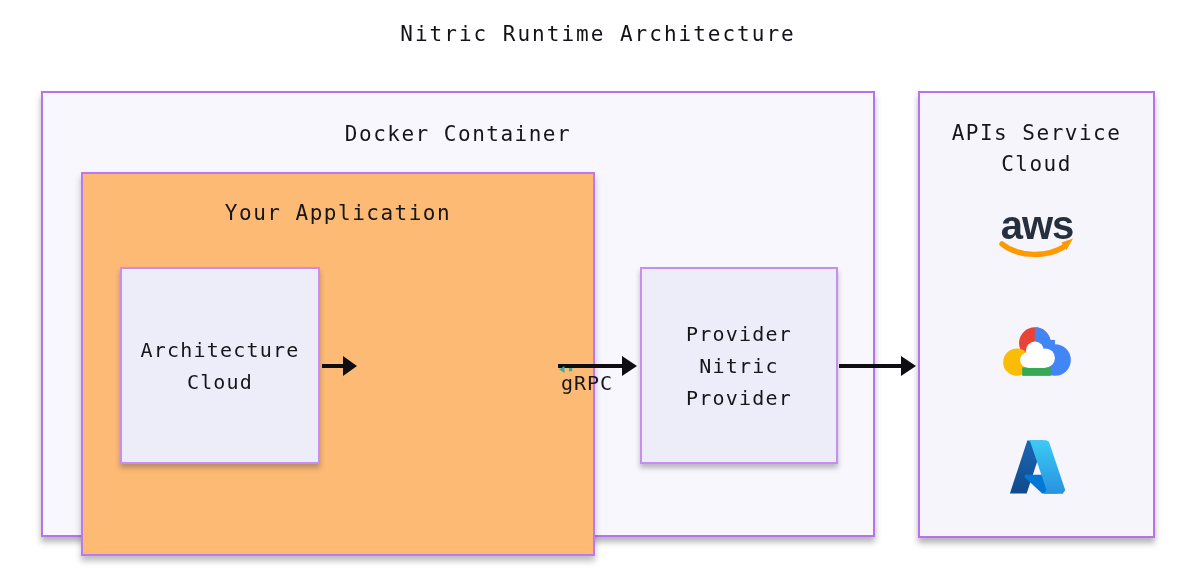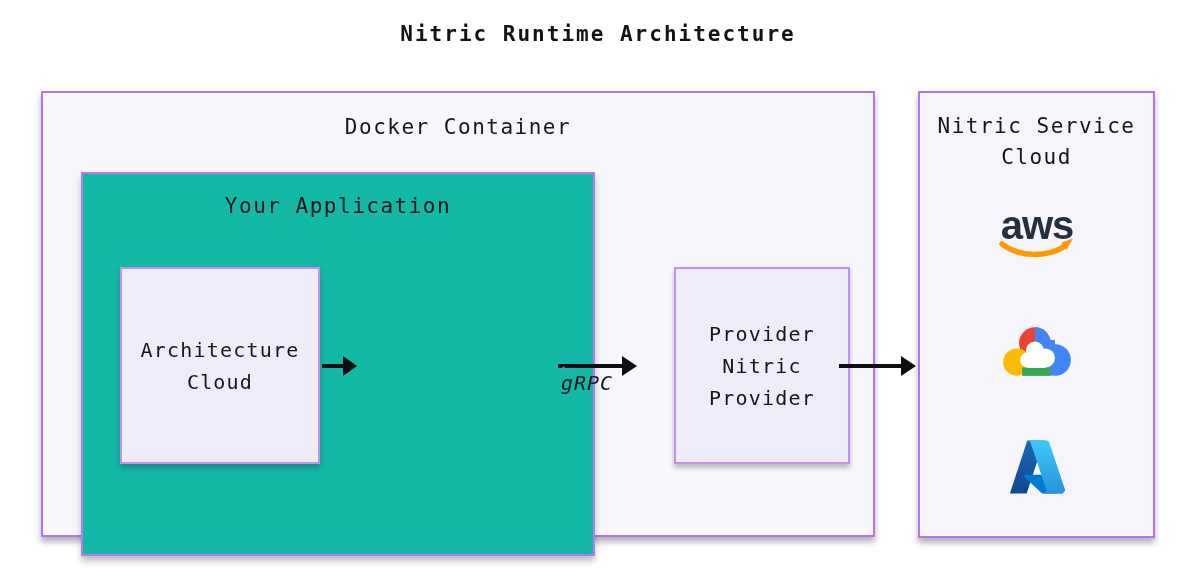--- a/index.html
+++ b/index.html
@@ -3,61 +3,61 @@
 <meta charset="utf-8">
 <style>
   * { margin:0; padding:0; box-sizing:border-box; }
   html,body { background:#ffffff; }
   .canvas {
     position:relative; width:1196px; height:580px; overflow:hidden;
     background:#ffffff; font-family:"DejaVu Sans Mono", monospace; color:#15151a;
   }
   .title {
     position:absolute; left:0; right:0; top:22px; text-align:center;
-    font-size:21px; font-weight:700; letter-spacing:2px; color:#121218;
+    font-size:21px; font-weight:400; letter-spacing:2px; color:#121218;
   }
   .box { position:absolute; border:2px solid #b973ea; }
-  .box-title { text-align:center; font-size:21px; letter-spacing:1.5px; font-weight:500; }
+  .box-title { text-align:center; font-size:21px; letter-spacing:1.5px; font-weight:500;margin-top:7px; }
 
   #docker  { left:41px; top:91px; width:834px; height:446px; background:#f8f7fd;
              box-shadow:0 5px 6px rgba(40,40,55,0.35); }
   #docker > .box-title { padding-top:22px; }
 
-  #your-app{ left:38px; top:79px; width:514px; height:384px; background:#14b8a6;
+  #your-app{ left:38px; top:79px; width:514px; height:384px; background:#fdba74;
              border-color:#bb79ec; box-shadow:0 5px 6px rgba(40,40,55,0.30); }
   #your-app > .box-title { padding-top:20px; }
 
   .node { position:absolute; background:#ededf9; border:2px solid #c68fef;
           box-shadow:0 4px 5px rgba(40,40,55,0.30); }
   .node-label {
     position:absolute; inset:0; display:flex; flex-direction:column;
     align-items:center; justify-content:center;
     font-size:20px; letter-spacing:1.2px; line-height:32px; font-weight:500;
   }
   #app-code { left:37px;  top:93px; width:200px; height:197px; }
   #nitric   { left:275px; top:93px; width:199px; height:197px; }
-  #provider { left:597px; top:174px; width:176px; height:197px;margin-left:34px; }
+  #provider { left:597px; top:174px; width:198px; height:197px; }
 
   .nitric-badge { position:absolute; top:4px; right:4px; width:48px; height:48px; }
 
   #cloud { left:918px; top:91px; width:237px; height:447px; background:#f6f5fc;
            box-shadow:0 5px 6px rgba(40,40,55,0.35); }
   #cloud > .box-title { padding-top:18px; line-height:31px; }
   .logo { position:absolute; left:50%; transform:translateX(-50%); }
   #logo-aws   { top:110px; }
   #logo-gcp   { top:230px; }
   #logo-azure { top:342px; }
 
   .arrow { position:absolute; z-index:5; }
   #arrow-1 { left:319px; top:352px; }
   #arrow-2 { left:556px; top:352px; }
   #arrow-3 { left:837px; top:352px; }
 
   .grpc { position:absolute; left:561px; top:371px; z-index:6;
-          font-size:20px; letter-spacing:1px; font-weight:500; color:#17171e;font-style:italic; }
+          font-size:20px; letter-spacing:1px; font-weight:500; color:#17171e; }
   .grpc-mark { position:absolute; left:-3px; top:-6px; }
 </style>
 </head>
 <body>
 
 <div class="canvas">
 
   <div class="title">Nitric Runtime Architecture</div>
 
   <div class="box" id="docker">
@@ -79,21 +79,21 @@
       <div class="node-label">
         <span>Provider</span>
         <span>Nitric</span>
         <span>Provider</span>
       </div>
     </div>
   </div>
 
   <div class="box" id="cloud">
     <div class="box-title">
-      <div>Nitric Service</div>
+      <div>APIs Service</div>
       <div>Cloud</div>
     </div>
 
     <svg class="logo" id="logo-aws" viewBox="0 0 84 58" width="84" height="58">
       <text x="42" y="36" text-anchor="middle" font-family="Liberation Sans, sans-serif" font-weight="bold" font-size="40" letter-spacing="-1" fill="#252f3e">aws</text>
       <path d="M7 41 C24 55 54 54 70 43" stroke="#ff9900" stroke-width="5.5" fill="none" stroke-linecap="round"></path>
       <path d="M78 35.5 L66.5 39.5 L71.5 47 Z" fill="#ff9900"></path>
     </svg>
 
     <svg class="logo" id="logo-gcp" viewBox="0 0 70 52" width="74" height="55">

